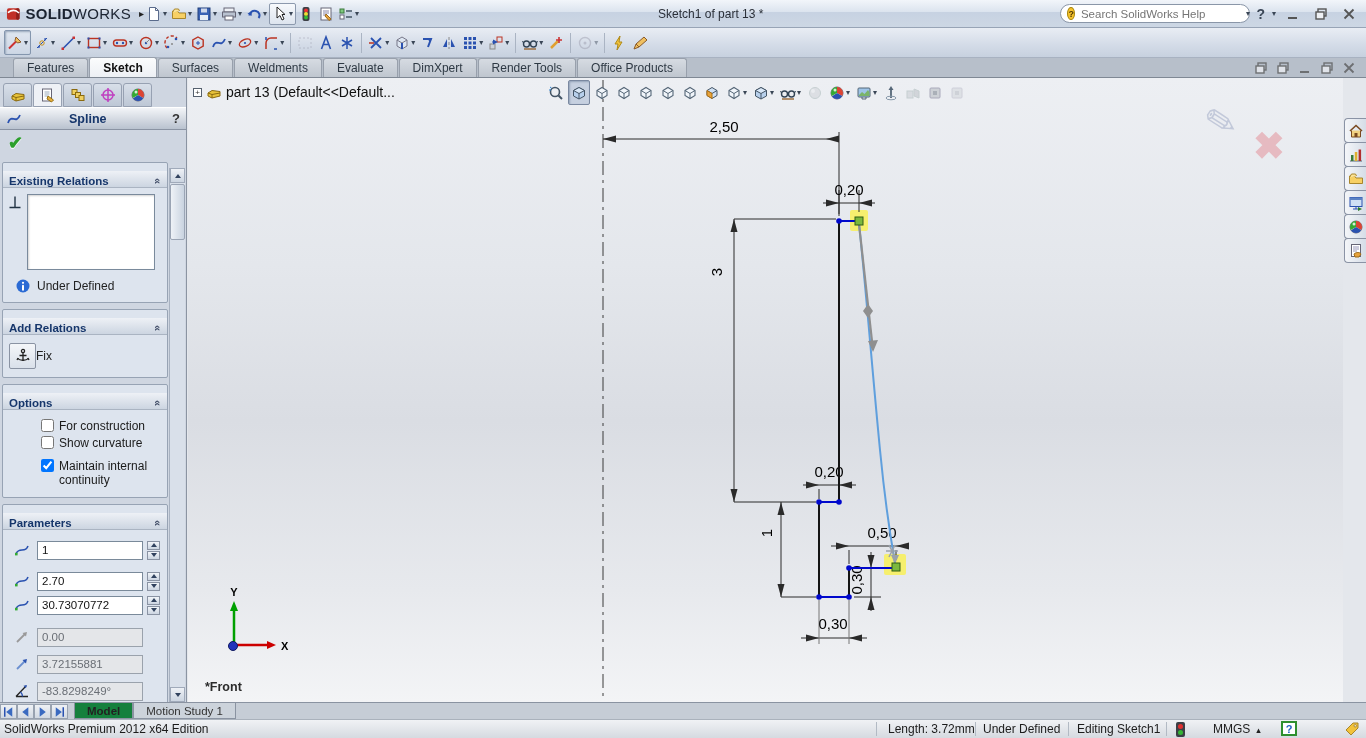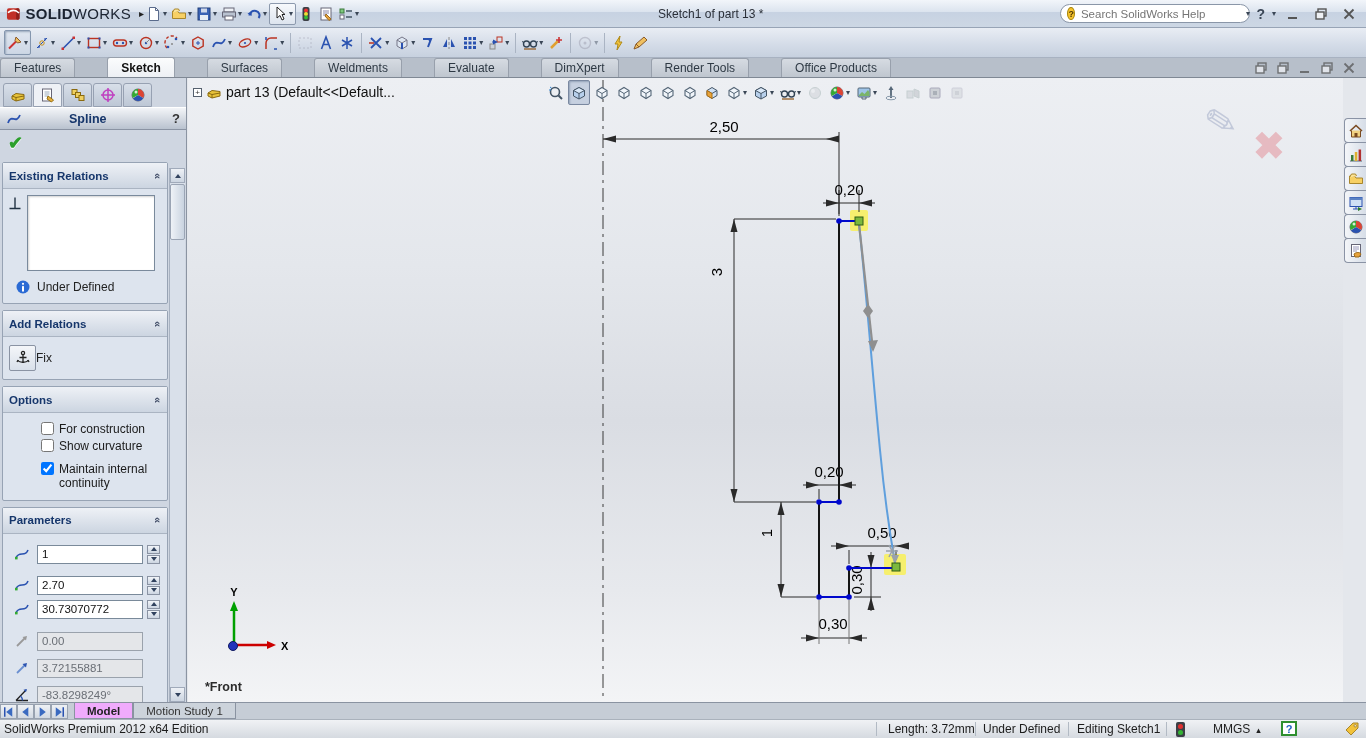--- a/index.html
+++ b/index.html
@@ -32,21 +32,21 @@
   .wbtn{width:22px;height:16px;display:flex;align-items:center;justify-content:center;}
   
   #toolbar2{position:absolute;left:0;top:28px;width:1366px;height:30px;
     background:linear-gradient(#e9edf4,#d3dbe7 60%,#c7d1df);
     border-bottom:1px solid #a8b2c1;display:flex;align-items:center;padding:0 4px;gap:1px;}
   .t2b{display:flex;align-items:center;height:25px;padding:0 2px;border-radius:2px;}
   .t2b.pressed{border:1px solid #8496ae;background:linear-gradient(#dfe6f0,#cdd7e5);box-shadow:inset 1px 1px 2px #9aa8bc;}
   .sep{width:1px;height:20px;background:#aab4c3;margin:0 3px;}
   
   #cmdtabs{position:absolute;left:0;top:58px;width:1366px;height:20px;background:#b7bfca;
-    border-bottom:1px solid #7f8894;display:flex;align-items:flex-end;padding-left:0;gap:31px;}
+    border-bottom:1px solid #7f8894;display:flex;align-items:flex-end;padding-left:13px;}
   .ctab{height:19px;padding:0 13px;margin-right:1px;display:flex;align-items:center;
     background:linear-gradient(#d6dbe2,#bfc6cf);border:1px solid #98a0ac;border-bottom:none;
     border-radius:3px 3px 0 0;font-size:12px;color:#2e3944;}
   .ctab.active{background:linear-gradient(#fbfcfd,#edf0f4);font-weight:700;color:#111;height:20px;}
   #mdictrls{margin-left:auto;display:flex;align-items:center;gap:4px;padding:0 8px 2px 0;}
   .mdib{width:18px;height:14px;display:flex;align-items:center;justify-content:center;opacity:.75;}
   
   #main{position:absolute;left:0;top:78px;width:1366px;height:624px;background:#e4e7ec;}
   
   #leftpanel{position:absolute;left:0;top:0;width:187px;height:624px;background:#cfd6e1;
@@ -56,22 +56,22 @@
     background:linear-gradient(#d8dfe9,#bdc7d5);display:flex;align-items:center;justify-content:center;}
   .pmtab.active{background:#eef1f6;}
   #pmhead{height:23px;background:linear-gradient(#f3f5f8,#b9c2cf);border-top:1px solid #fff;
     border-bottom:1px solid #8a93a3;display:flex;align-items:center;padding:0 6px;gap:5px;}
   #pmhead .t{font-weight:700;font-size:12.5px;color:#16366b;flex:1;margin-left:42px;}
   #pmhead .q{font-weight:700;font-size:13px;color:#333;}
   #okrow{height:26px;display:flex;align-items:center;padding-left:8px;}
   .okcheck{color:#2ca02c;font-size:18px;font-weight:700;text-shadow:0 1px 0 #fff;}
   .pmwrap{width:170px;}
   .sec{margin:6px 2px 0 2px;border:1px solid #97a3b4;border-radius:2px;background:#dde4ee;}
-  .sechead{height:26px;background:linear-gradient(#eef1f6,#ccd5e1);border-bottom:1px solid #aab4c2;
-    display:flex;align-items:center;padding:0 6px;}
+  .sechead{height:17px;background:linear-gradient(#eef1f6,#ccd5e1);border-bottom:1px solid #aab4c2;
+    display:flex;align-items:flex-end;padding:0 6px;margin-top:8px;}
   .sechead .t{font-weight:700;font-size:11.5px;color:#16366b;flex:1;}
   .chev{display:inline-block;transform:rotate(90deg);font-size:11px;color:#44506a;font-weight:700;}
   .secbody{padding:6px 4px;}
   #relbox{display:flex;gap:4px;}
   #rellist{width:128px;height:76px;background:#fff;border:1px solid #7a8a9c;box-shadow:inset 1px 1px 2px rgba(0,0,0,.18);}
   .inforow{display:flex;align-items:center;gap:6px;margin:8px 0 2px 8px;font-size:12px;color:#222;}
   #fixbtn{width:27px;height:26px;border:1px solid #8a93a3;border-radius:2px;background:linear-gradient(#f4f6f9,#d9e0ea);
     display:flex;align-items:center;justify-content:center;}
   .fixrow{display:flex;align-items:center;padding:2px 2px;}
   .optrow{display:flex;align-items:flex-start;gap:5px;margin:3px 0 3px 34px;font-size:12px;color:#1a1a1a;}
@@ -116,21 +116,21 @@
   #taskpane{position:absolute;right:0;top:0;width:23px;height:624px;}
   .tptab{position:absolute;right:0;width:22px;height:25px;border:1px solid #8a93a5;border-right:none;
     border-radius:4px 0 0 4px;background:linear-gradient(90deg,#f4f6f9,#d6dde7);
     display:flex;align-items:center;justify-content:center;}
   
   #doctabs{position:absolute;left:0;top:702px;width:1366px;height:17px;background:#c6cdd6;
     border-top:1px solid #8a93a1;display:flex;align-items:stretch;}
   .navb{width:17px;height:15px;margin-top:1px;border:1px solid #98a2b0;background:linear-gradient(#eef1f5,#d2d9e2);
     display:flex;align-items:center;justify-content:center;}
   .dtab{padding:0 12px;display:flex;align-items:center;font-size:11.5px;border:1px solid #8a93a1;border-top:none;}
-  .dtab.active{background:#f0abfc;font-weight:700;}
+  .dtab.active{background:#15803d;font-weight:700;}
   .dtab.idle{background:#ccd3db;color:#333;}
   
   #statusbar{position:absolute;left:0;top:719px;width:1366px;height:19px;
     background:linear-gradient(#f0f2f5,#d5dae0);border-top:1px solid #aab2bc;font-size:12px;color:#1c1c1c;}
   #statusbar .sbi{position:absolute;top:2px;white-space:nowrap;}
   .vsep{position:absolute;top:2px;width:1px;height:14px;background:#b2bac4;}
   #trafficlight{position:absolute;left:1176px;top:2px;width:9px;height:15px;border-radius:2px;background:#3c3f46;}
   #trafficlight i{position:absolute;left:2px;width:5px;height:5px;border-radius:50%;}
   #trafficlight .r{top:2px;background:#e03030;}
   #trafficlight .g{top:8px;background:#35b535;}

